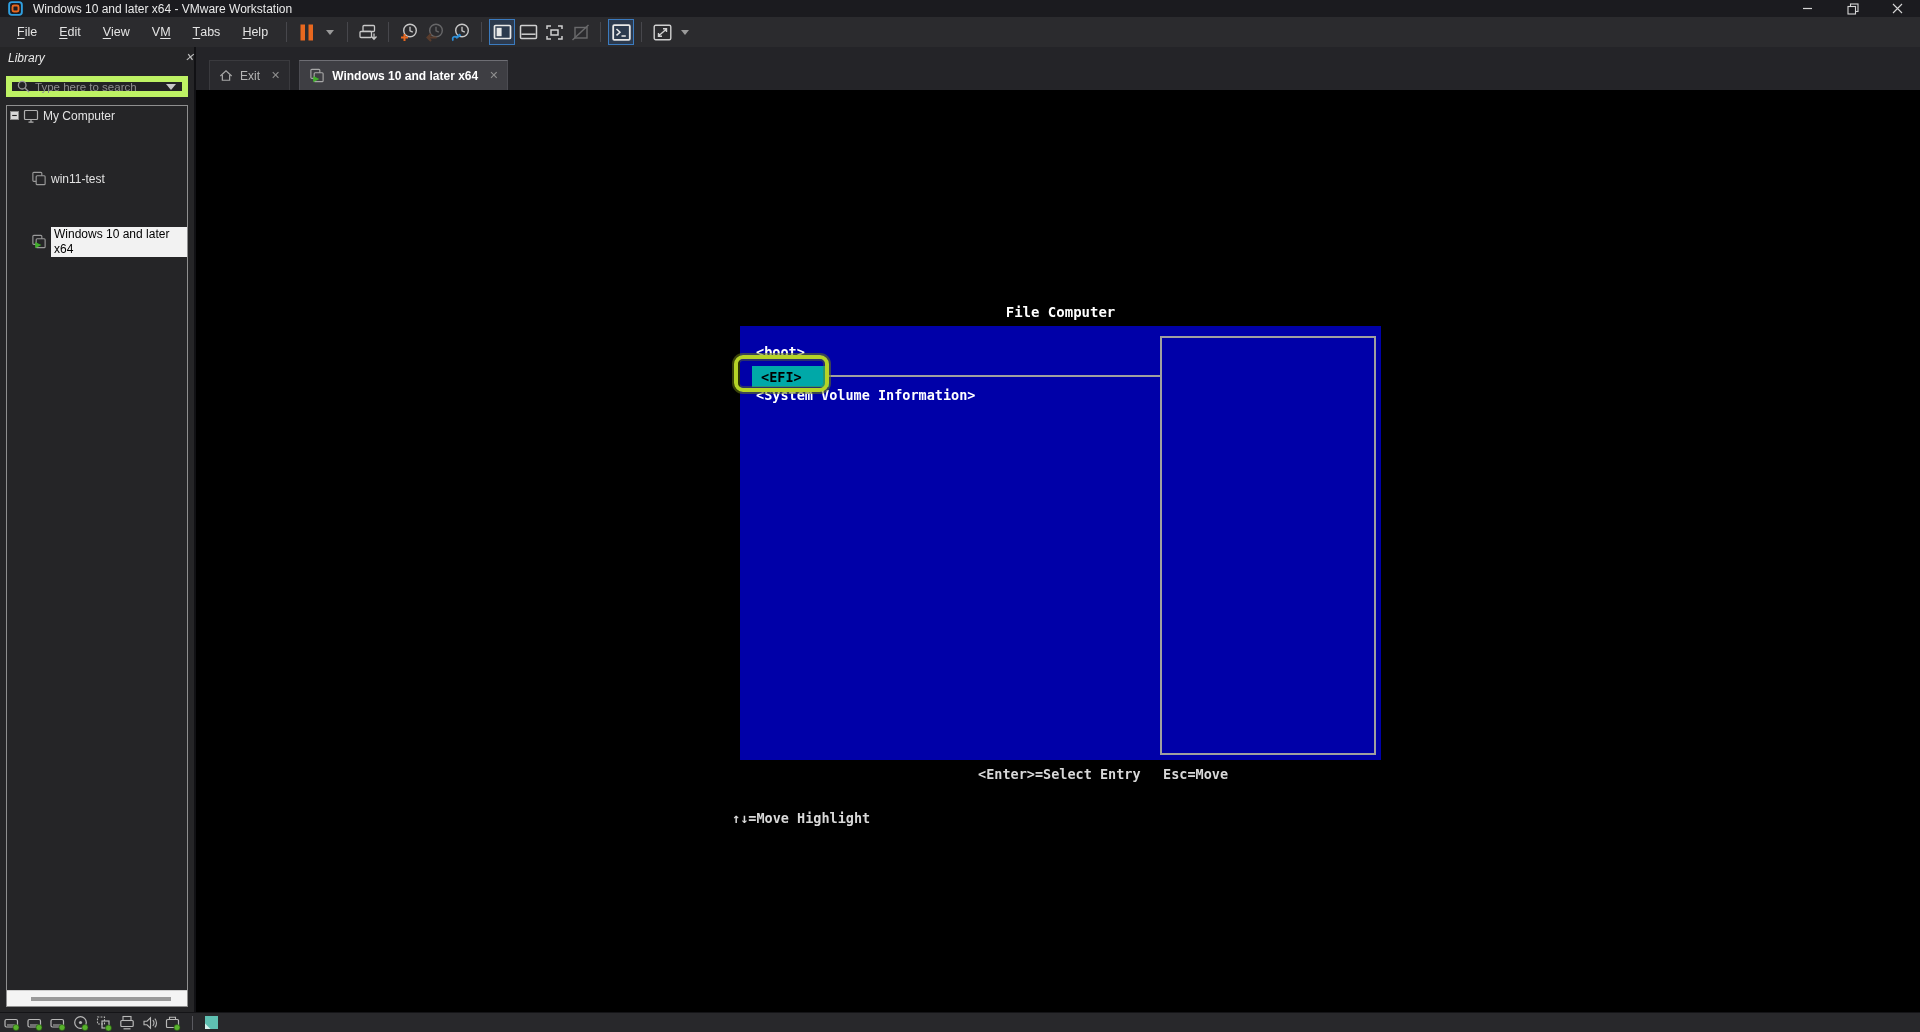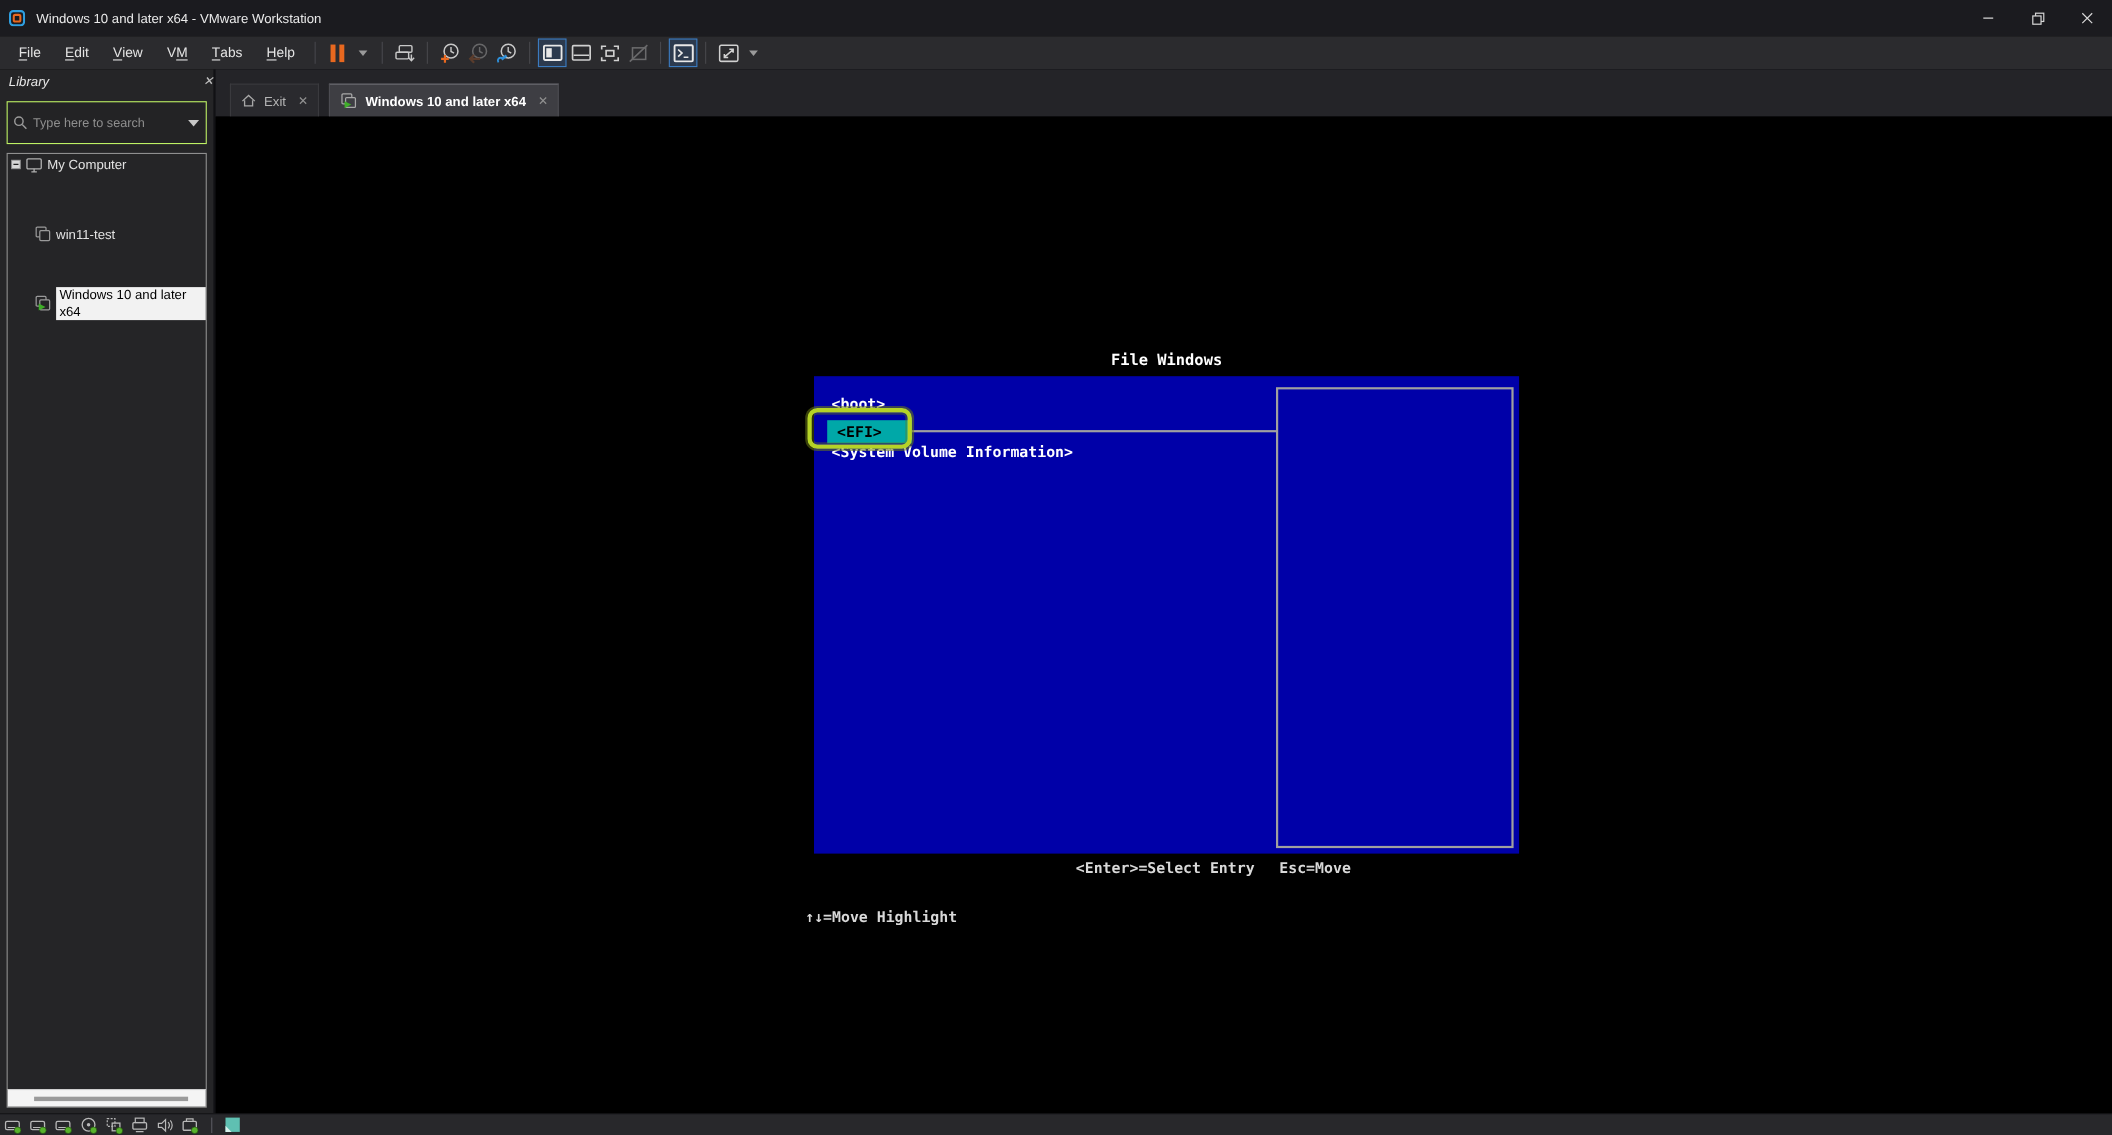--- a/index.html
+++ b/index.html
@@ -1,21 +1,21 @@
 <!DOCTYPE html>
 <html><head>
 <meta charset="utf-8">
 <style>
   * { margin:0; padding:0; box-sizing:border-box; }
   html,body { width:1920px; height:1032px; background:#000; }
   #app { width:1920px; height:1032px; display:flex; flex-direction:column;
          font-family:"Liberation Sans", sans-serif; overflow:hidden; }
 
   
-  .titlebar { height:33px; background:#1b1b1f; display:flex; align-items:center; flex:none; }
+  .titlebar { height:17px; background:#1b1b1f; display:flex; align-items:center; flex:none; }
   .app-icon { margin:0 10px 0 8px; display:flex; }
   .tb-title { font-size:12px; color:#eaeaea; }
   .win-btns { margin-left:auto; display:flex; height:100%; }
   .win-btn  { width:45px; height:100%; display:flex; align-items:center; justify-content:center; color:#d6d6d6; }
 
   
   .menubar { height:30px; background:#2b2b2e; display:flex; align-items:center; padding-left:6px; flex:none; }
   .menu-item { padding:0 11px; font-size:12.5px; color:#e4e4e4; height:100%; display:flex; align-items:center; cursor:default; }
   .menu-item u { text-decoration:underline; text-underline-offset:2px; }
   .tsep { width:1px; height:20px; background:#47474c; margin:0 7px; flex:none; }
@@ -25,21 +25,21 @@
   .caret { width:0; height:0; border-left:4px solid transparent; border-right:4px solid transparent; border-top:5px solid #9a9a9a; margin:0 6px; }
 
   
   .mainrow { flex:1; display:flex; min-height:0; }
 
   
   .sidebar { width:196px; background:#252527; display:flex; flex-direction:column; flex:none; border-right:2px solid #111114; }
   .lib-header { height:25px; display:flex; align-items:flex-start; padding:4px 0 0 8px; flex:none;font-style:italic; }
   .lib-title { font-size:12px; color:#e8e8e8; flex:1; }
   .lib-close { color:#c0c0c0; font-size:11px; }
-  .searchbox { margin:4px 6px 8px 6px; height:39px; border:1px solid #bef264; background:#232325;
+  .searchbox { margin:4px 6px 8px 6px; height:21px; border:6px solid #bef264; background:#232325;
                display:flex; align-items:center; padding:0 6px 0 5px; gap:5px; flex:none; }
   .searchbox input { flex:1; min-width:0; background:transparent; border:none; outline:none; color:#d0d0d0; font-size:11.5px; font-family:"Liberation Sans",sans-serif; }
   .searchbox input::placeholder { color:#8f8f8f; }
   .search-caret { width:0; height:0; border-left:5px solid transparent; border-right:5px solid transparent; border-top:6px solid #c8c8c8; }
   .treebox { flex:1; margin:0 6px 5px 6px; border:1px solid #8f8f8f; display:flex; flex-direction:column; min-height:0; background:#252527;gap:45px; }
   .tree-row { height:17px; display:flex; align-items:center; font-size:12px; color:#e2e2e2; gap:4px; padding-left:3px; margin-top:1px; flex:none; }
   .tree-row.child { padding-left:24px; }
   .sel-label { background:#f2f2f2; color:#000; flex:1; padding:0 3px; line-height:15px; }
   .tree-spacer { flex:1; }
   .tree-hscroll { height:16px; background:#f4f4f4; border-top:1px solid #cfcfcf; position:relative; flex:none; }
@@ -278,21 +278,21 @@
             <rect x="2" y="1.5" width="9.5" height="9.5" rx="1" stroke="#a8a8a8" stroke-width="1.2"></rect>
             <rect x="5.5" y="5" width="9.5" height="9.5" rx="1" fill="#3e3e43" stroke="#a8a8a8" stroke-width="1.2"></rect>
             <path d="M4.5 8.5 L11 11.8 L4.5 15.2 Z" fill="#3fae29"></path>
           </svg>
           <span>Windows 10 and later x64</span>
           <span class="tclose">✕</span>
         </div>
       </div>
 
       <div class="console">
-        <div class="fe-title mono">File Windows</div>
+        <div class="fe-title mono">File Computer</div>
 
         <div class="fe-panel">
           <div class="fe-entry fe-boot mono">&lt;boot&gt;</div>
           <div class="fe-sel mono">&lt;EFI&gt;</div>
           <div class="fe-line"></div>
           <div class="fe-right"></div>
           <div class="fe-entry fe-svi mono">&lt;System Volume Information&gt;</div>
         </div>
 
         <div class="annotation"></div>

